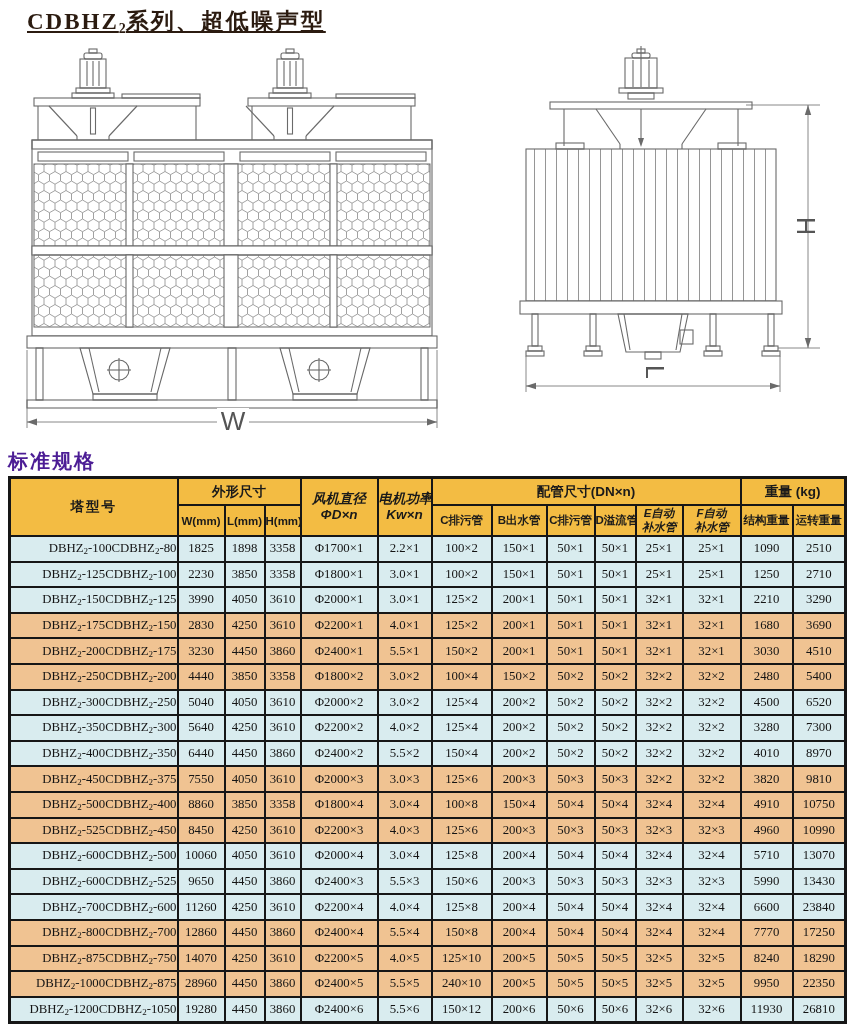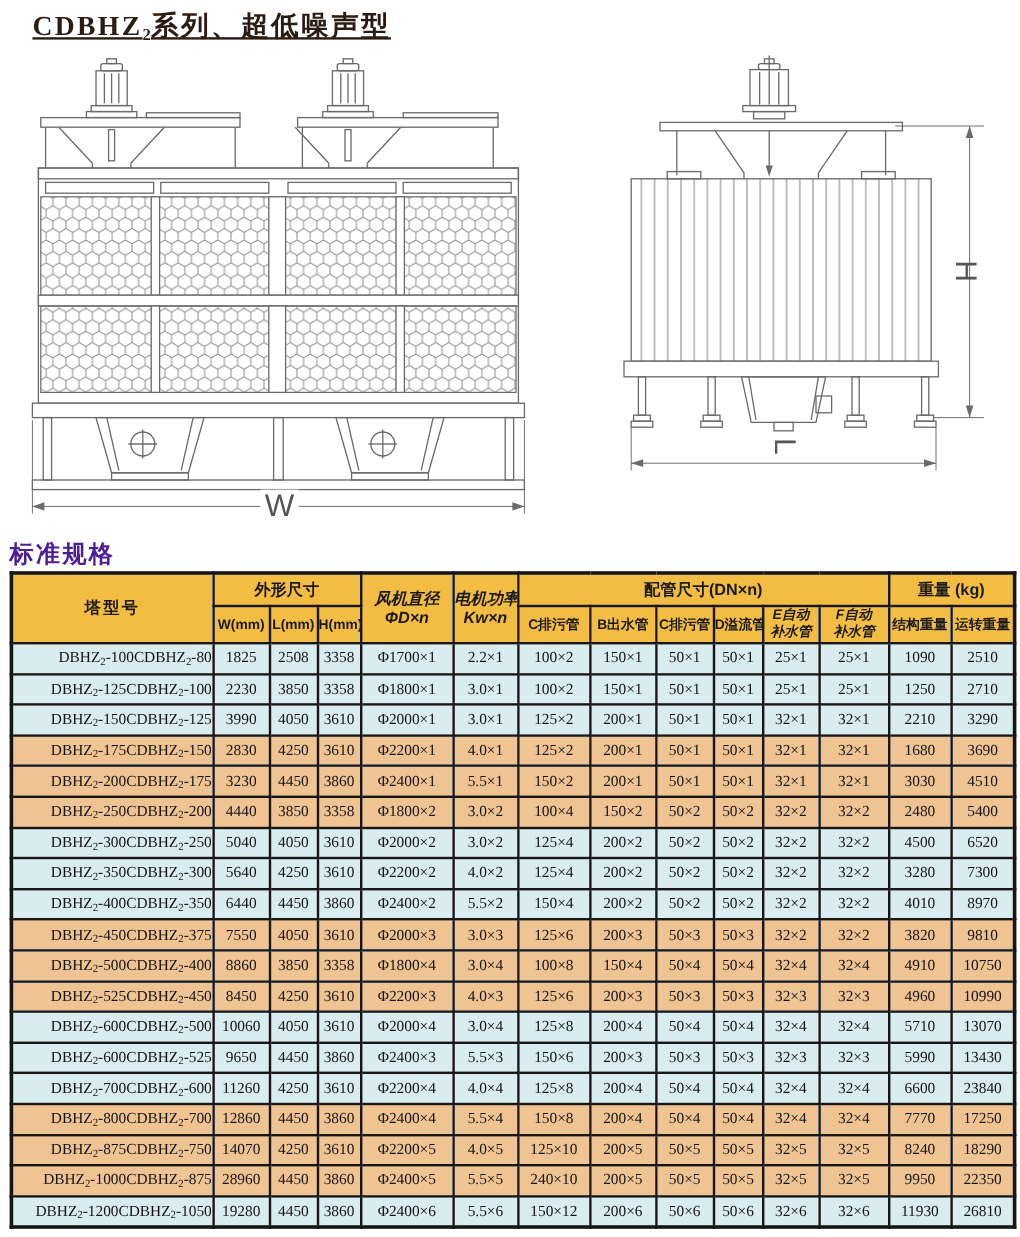--- a/index.html
+++ b/index.html
@@ -296,21 +296,21 @@
         <span>补水管</span>
       </th>
       <th>结构重量</th>
       <th>运转重量</th>
     </tr>
   </thead>
   <tbody>
       <tr class="blue">
         <td class="model-cell"><span class="m m1">DBHZ<sub>2</sub>-100</span><span class="m m2">CDBHZ<sub>2</sub>-80</span></td>
         <td>1825</td>
-        <td>2508</td>
+        <td>1898</td>
         <td>3358</td>
         <td>Φ1700×1</td>
         <td>2.2×1</td>
         <td>100×2</td>
         <td>150×1</td>
         <td>50×1</td>
         <td>50×1</td>
         <td>25×1</td>
         <td>25×1</td>
         <td>1090</td>

